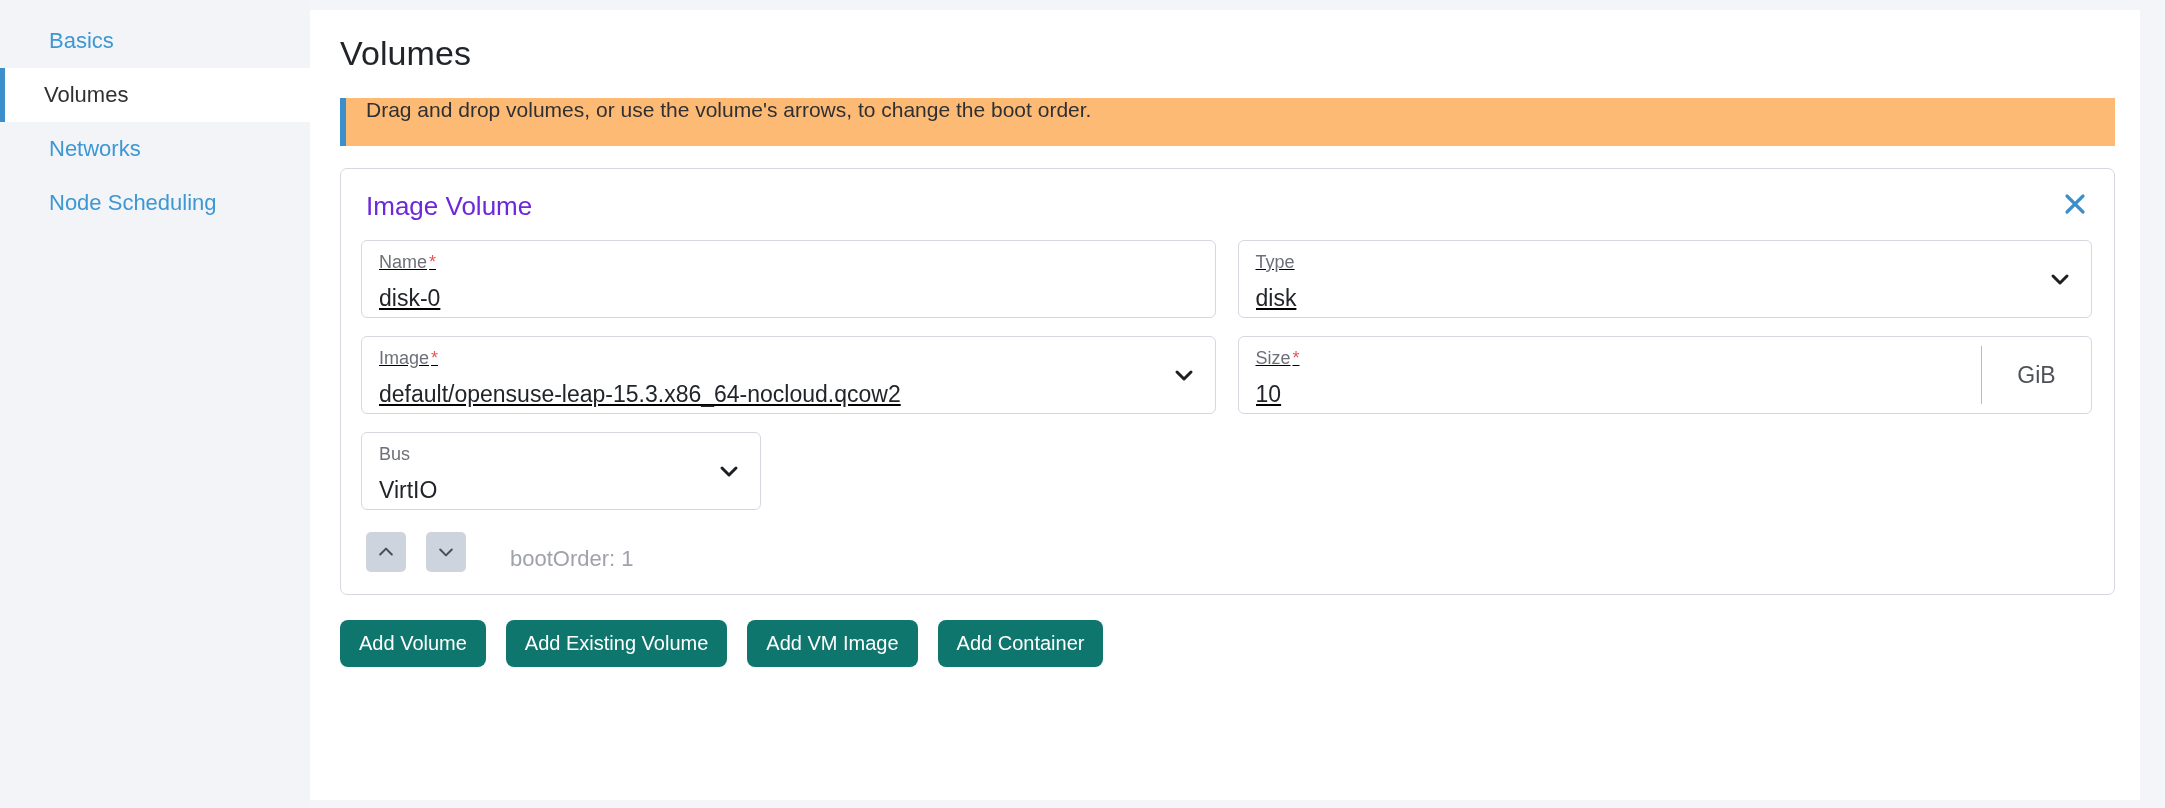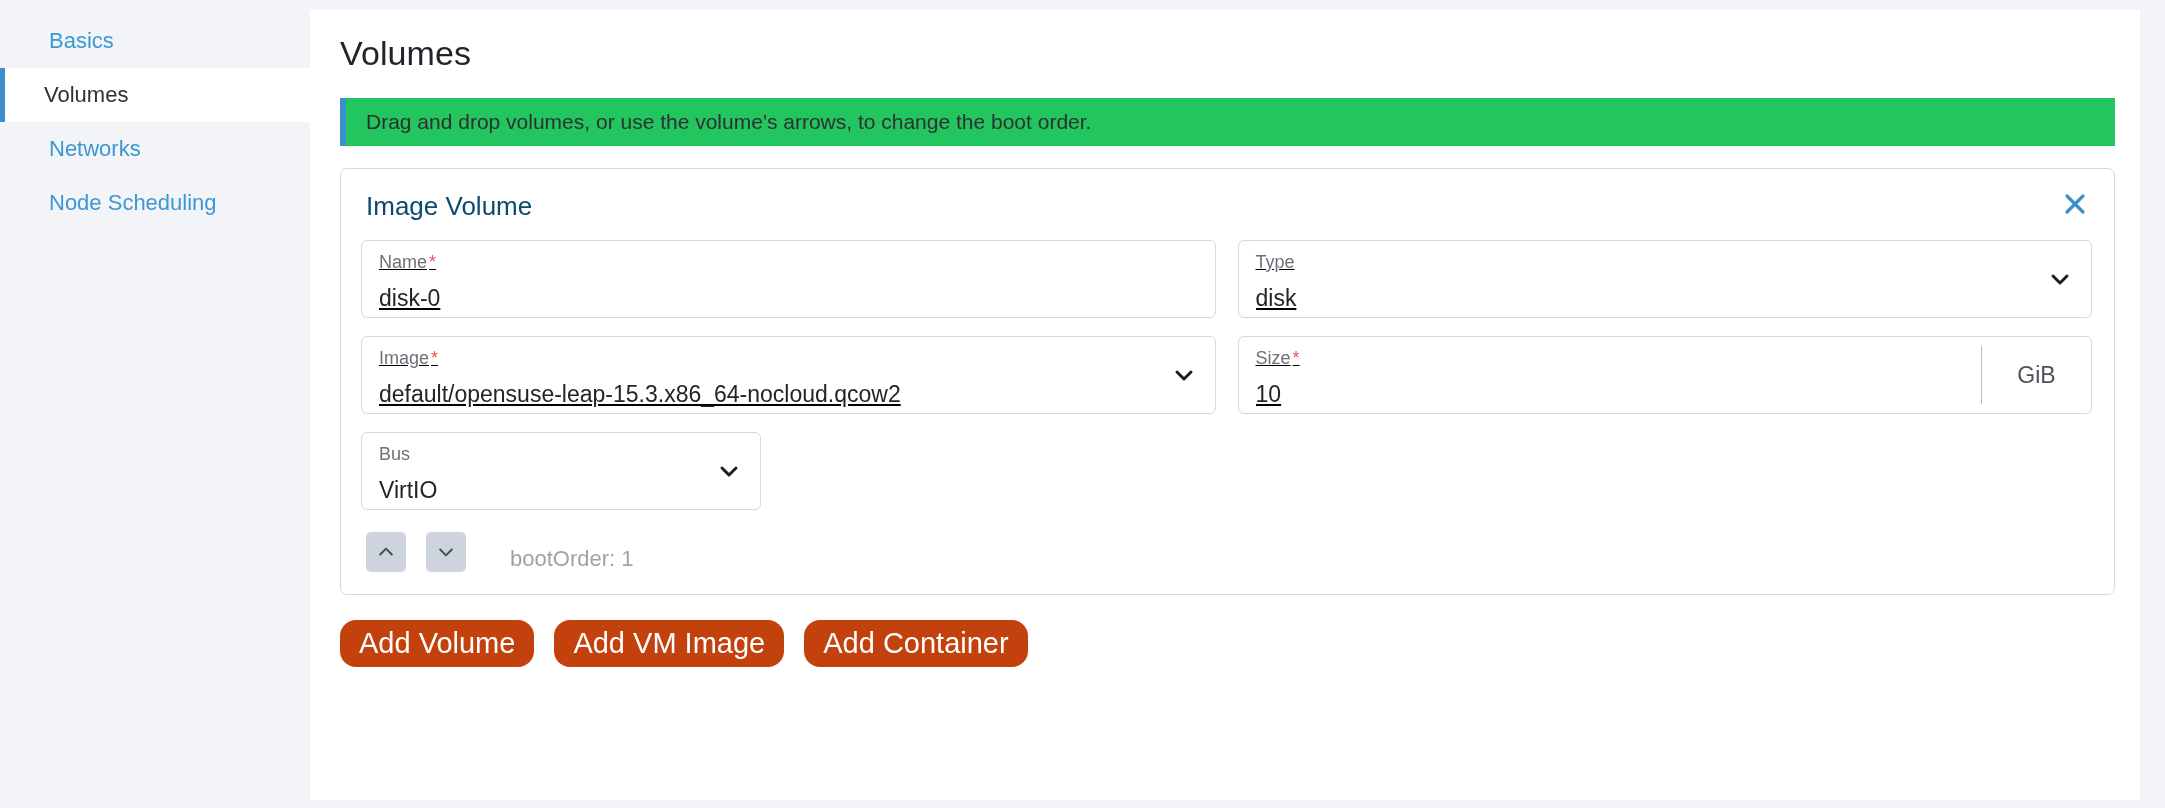--- a/index.html
+++ b/index.html
@@ -65,44 +65,44 @@
     color: #21252a;
     margin-top: 24px;
     margin-left: 0px;
     letter-spacing: .1px;
   }
 
   
   .banner {
     margin-top: 25px;
     height: 48px;
-    background: #22c55e;
+    background: #fdba74;
     border-left: 6px solid #3d8fcc;
     display: flex;
-    align-items: center;
+    align-items: flex-start;
     padding-left: 20px;
     font-size: 21px;
     color: #2f3033;
     width: 1775px;
   }
 
   
   .card {
     margin-top: 22px;
     width: 1775px;
     border: 1px solid #d6d8e0;
     border-radius: 7px;
     background: #ffffff;
     padding: 22px 22px 22px 20px;
     position: relative;
   }
 
   .card-title {
     font-size: 26px;
-    color: #0c4a6e;
+    color: #6d28d9;
     margin-left: 5px;
     margin-bottom: 4px;
   }
 
   .close-btn {
     position: absolute;
     top: 18px;
     right: 22px;
     width: 34px;
     height: 34px;
@@ -216,25 +216,25 @@
   }
 
   
   .actions {
     display: flex;
     gap: 20px;
     margin-top: 25px;
     margin-left: 0px;
   }
   .btn {
-    background: #c2410c;
+    background: #0f766e;
     color: #ffffff;
     border: none;
-    border-radius: 16px;
-    font-size: 29px;
+    border-radius: 8px;
+    font-size: 20px;
     font-family: "Liberation Sans", sans-serif;
     padding: 0 19px;
     height: 47px;
     cursor: pointer;
     white-space: nowrap;
   }
 </style>
 </head>
 <body>
 
@@ -347,18 +347,19 @@
             </svg>
           </span>
         </button>
         <span class="boot-text">bootOrder: 1</span>
       </div>
 
     </section>
 
     <div class="actions">
       <button class="btn">Add Volume</button>
+      <button class="btn">Add Existing Volume</button>
       <button class="btn">Add VM Image</button>
       <button class="btn">Add Container</button>
     </div>
 
   </main>
 </div>
 
 </body></html>

